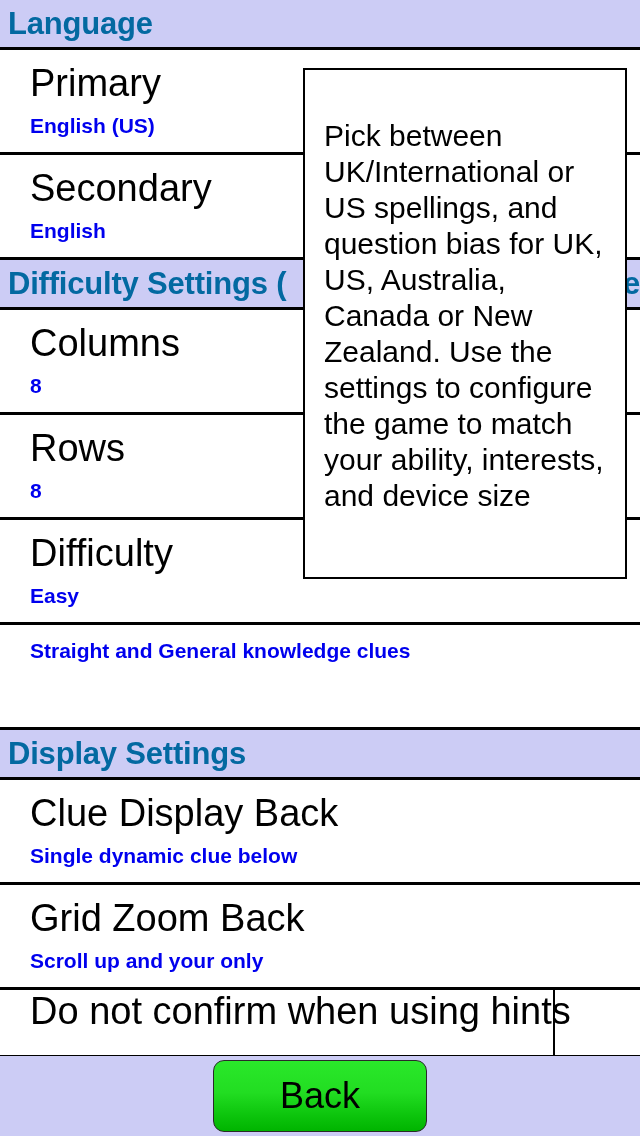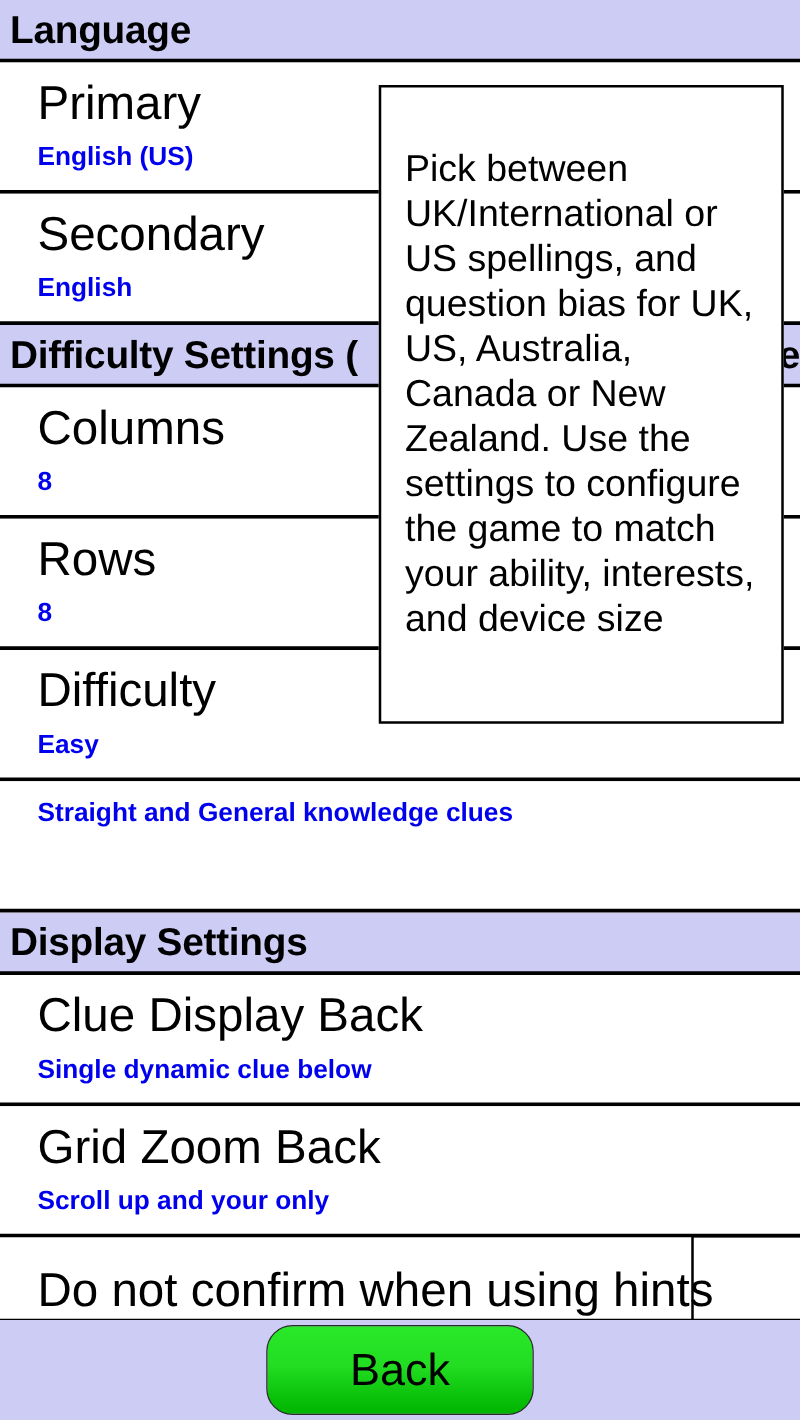--- a/index.html
+++ b/index.html
@@ -37,21 +37,21 @@
     border-bottom: 3px solid #000000;
     display: flex;
     align-items: center;
     box-sizing: border-box;
     overflow: hidden;
     white-space: nowrap;
   }
   .section-header .sh-text {
     font-size: 31px;
     font-weight: bold;
-    color: #000000;
+    color: #0369a1;
     padding-left: 8px;
     letter-spacing: -0.2px;
   }
 
   .row {
     box-sizing: border-box;
     border-bottom: 3px solid #000000;
     background: #ffffff;
     position: relative;
     overflow: hidden;
@@ -73,21 +73,21 @@
     color: #0000ee;
     line-height: 30px;
     white-space: nowrap;
     padding-top: 3px;
   }
 
   .row-check {
     height: 68px;
     padding-left: 30px;
     display: flex;
-    align-items: flex-end;
+    align-items: flex-start;
   }
   .row-check .chk-label {
     font-size: 38px;
     color: #000000;
     white-space: nowrap;
   }
 
   .checkbox-box {
     position: absolute;
     left: 553px;
@@ -130,21 +130,21 @@
     height: 80px;
     background: #ccccf5;
     display: flex;
     align-items: center;
     justify-content: center;
     z-index: 6;
   }
   .back-button {
     width: 214px;
     height: 72px;
-    border-radius: 21px;
+    border-radius: 11px;
     border: 1px solid #2a2a2a;
     background: linear-gradient(to bottom, #2ae82a 0%, #22dd22 45%, #0cc40c 78%, #00b400 100%);
     display: flex;
     align-items: center;
     justify-content: center;
     box-sizing: border-box;
     cursor: pointer;
   }
   .back-button .bb-text {
     font-size: 36px;

